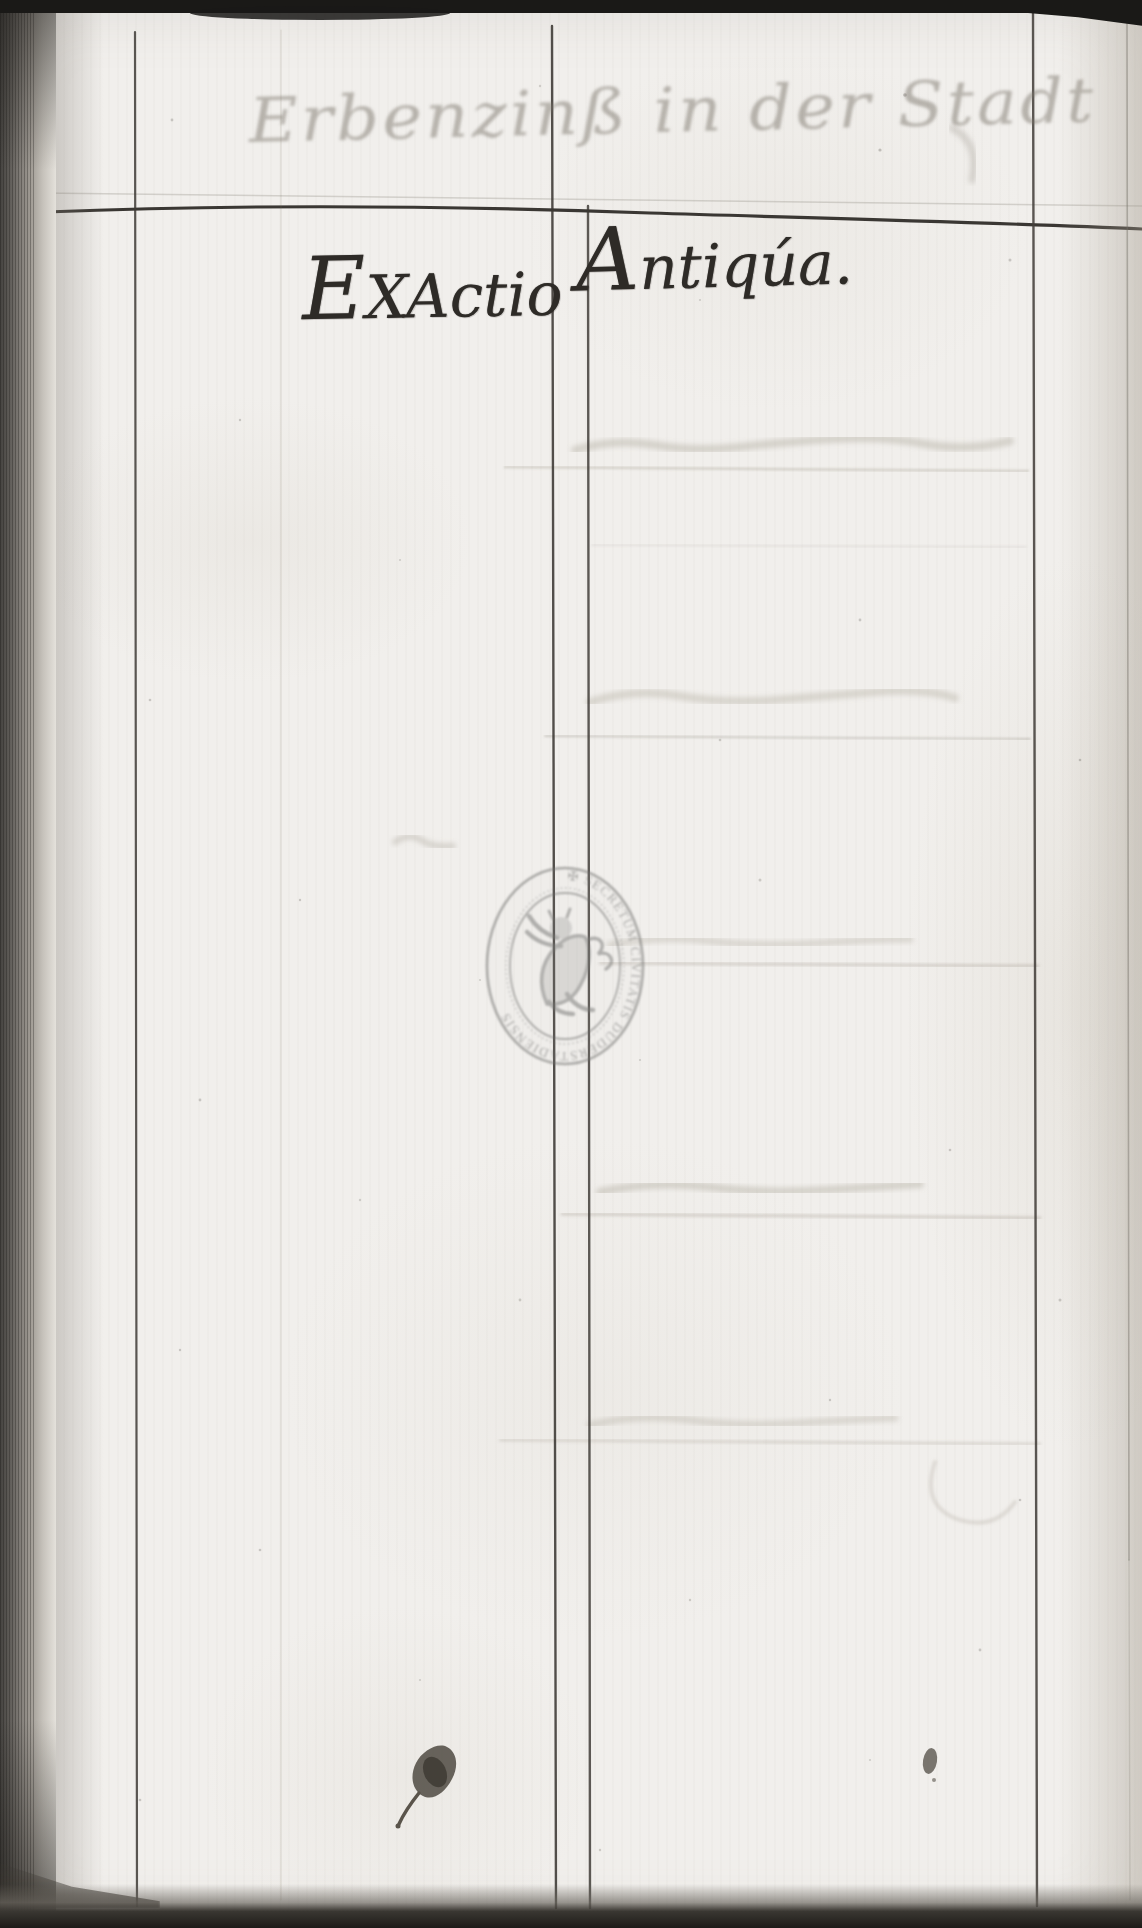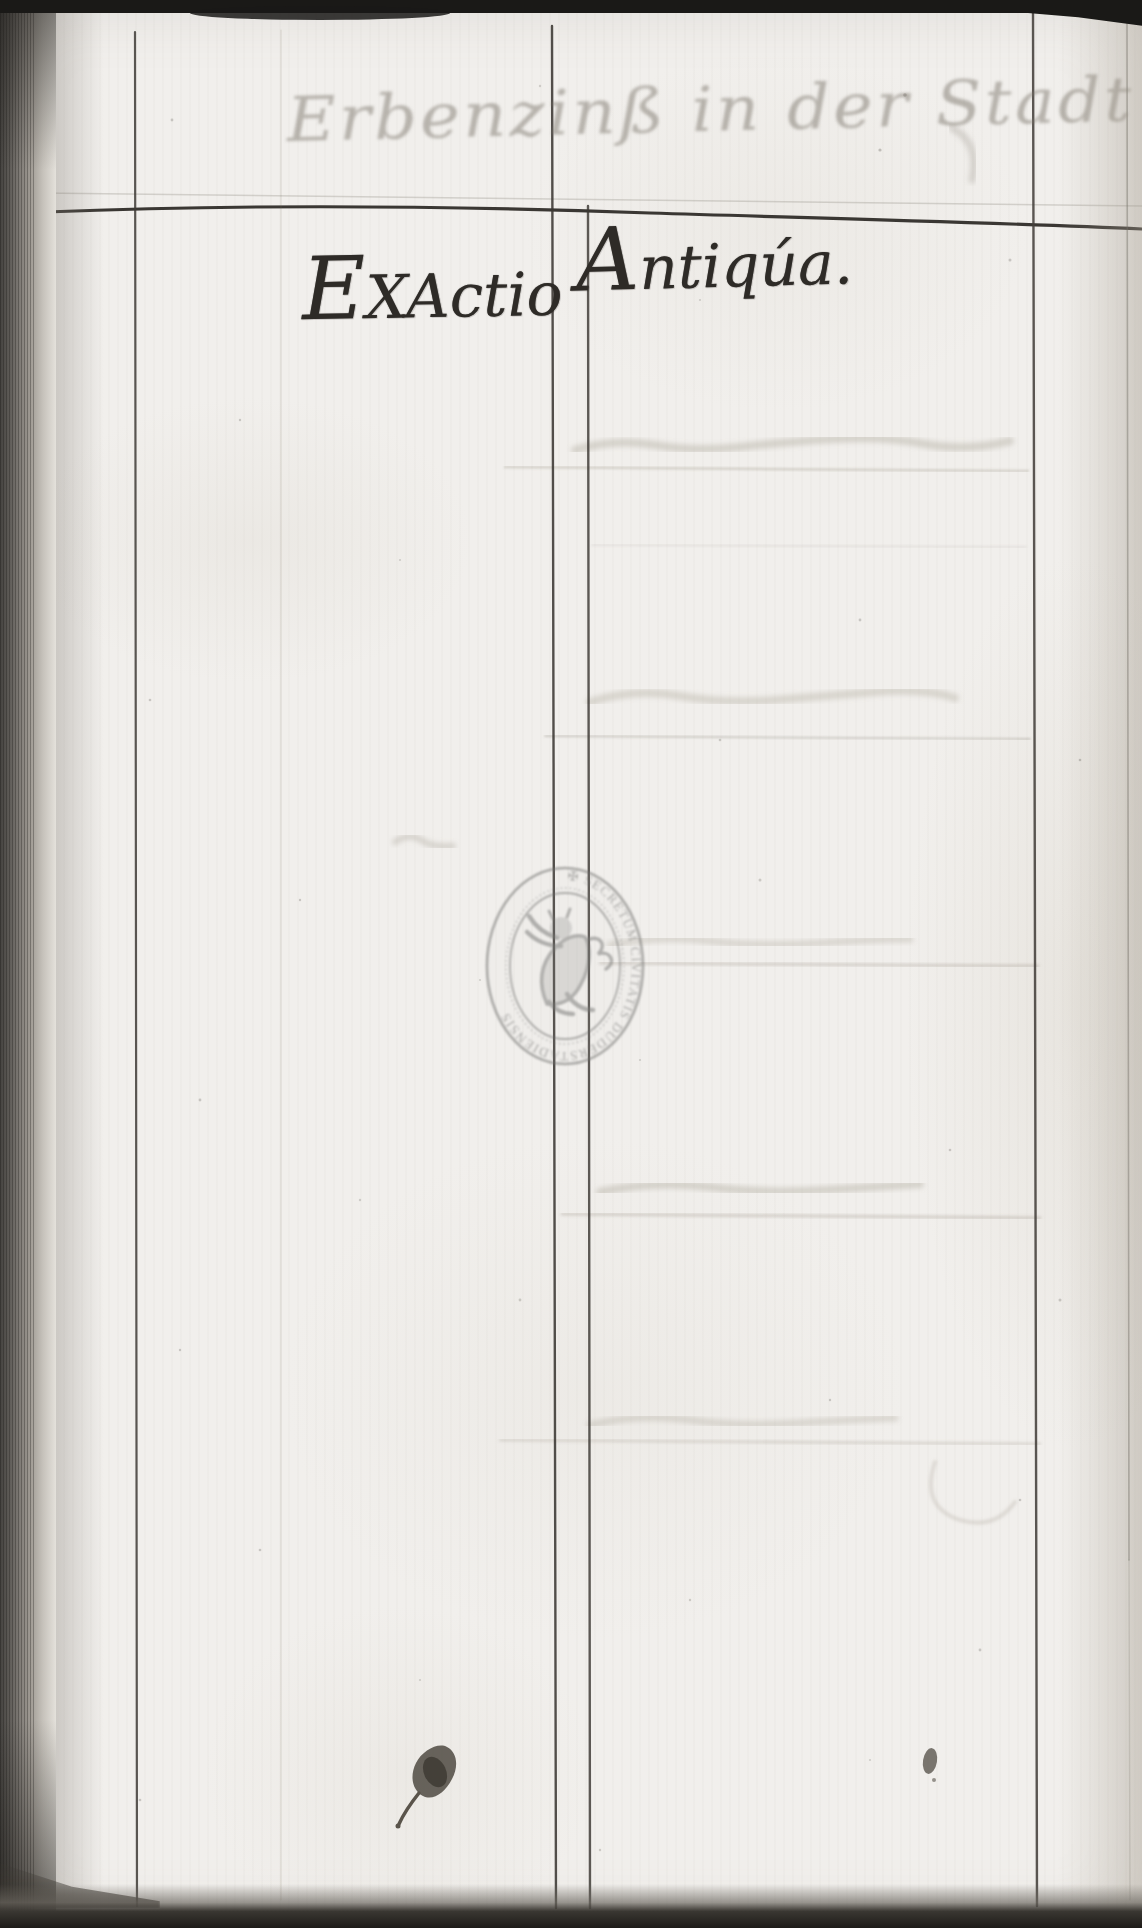--- a/index.html
+++ b/index.html
@@ -1,17 +1,17 @@
 <!DOCTYPE html>
 <html><head>
 <meta charset="utf-8">
 <style>
   html,body{margin:0;padding:0;background:#2b2a28;}
   #scan{position:relative;width:1142px;height:1928px;overflow:hidden;
-        font-family:"DejaVu Serif", serif;text-align:right;}
+        font-family:"DejaVu Serif", serif;}
   
   .paper{position:absolute;inset:0;background-color:#f1efec;
     background-image:
       radial-gradient(ellipse 340px 220px at 22% 28%, rgba(214,209,199,.22), transparent 65%),
       radial-gradient(ellipse 420px 300px at 68% 12%, rgba(216,211,201,.20), transparent 60%),
       radial-gradient(ellipse 520px 420px at 52% 72%, rgba(213,208,198,.16), transparent 60%),
       radial-gradient(ellipse 240px 640px at 94% 52%, rgba(203,196,182,.24), transparent 70%),
       radial-gradient(ellipse 300px 260px at 35% 92%, rgba(212,206,195,.18), transparent 65%),
       repeating-linear-gradient(90deg, rgba(158,152,140,.04) 0 2px, rgba(0,0,0,0) 2px 9px);}
   .vignette{position:absolute;inset:0;box-shadow:inset 0 0 70px rgba(118,110,98,.20);}

